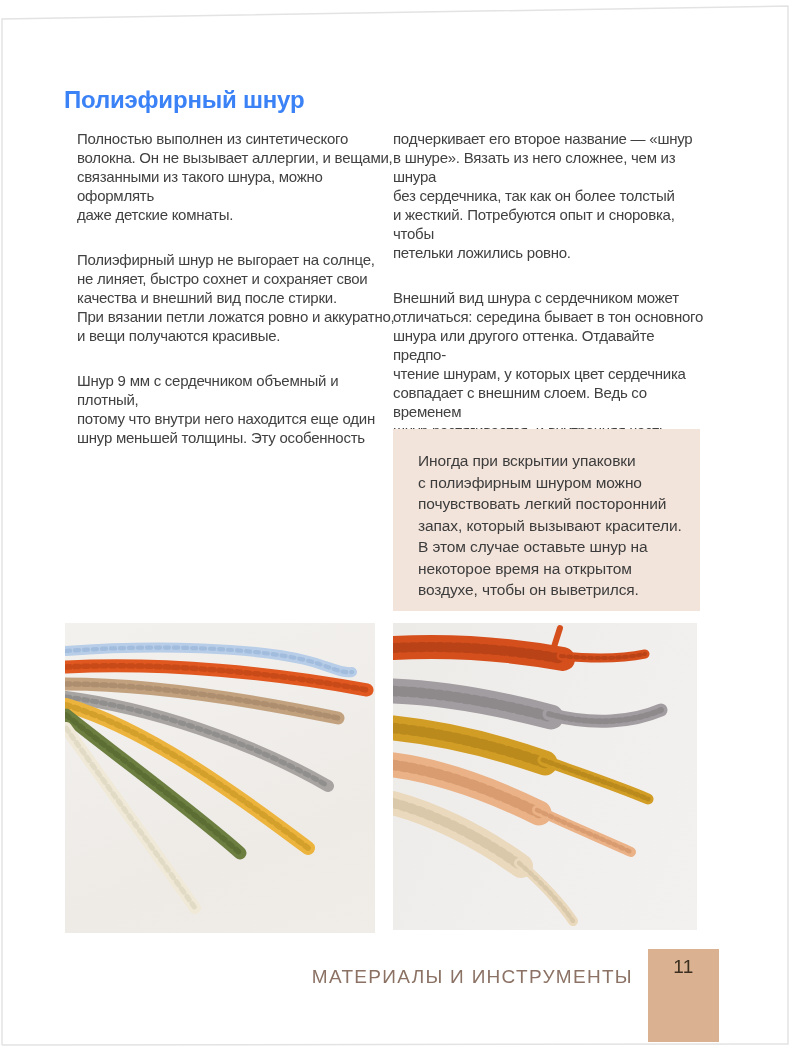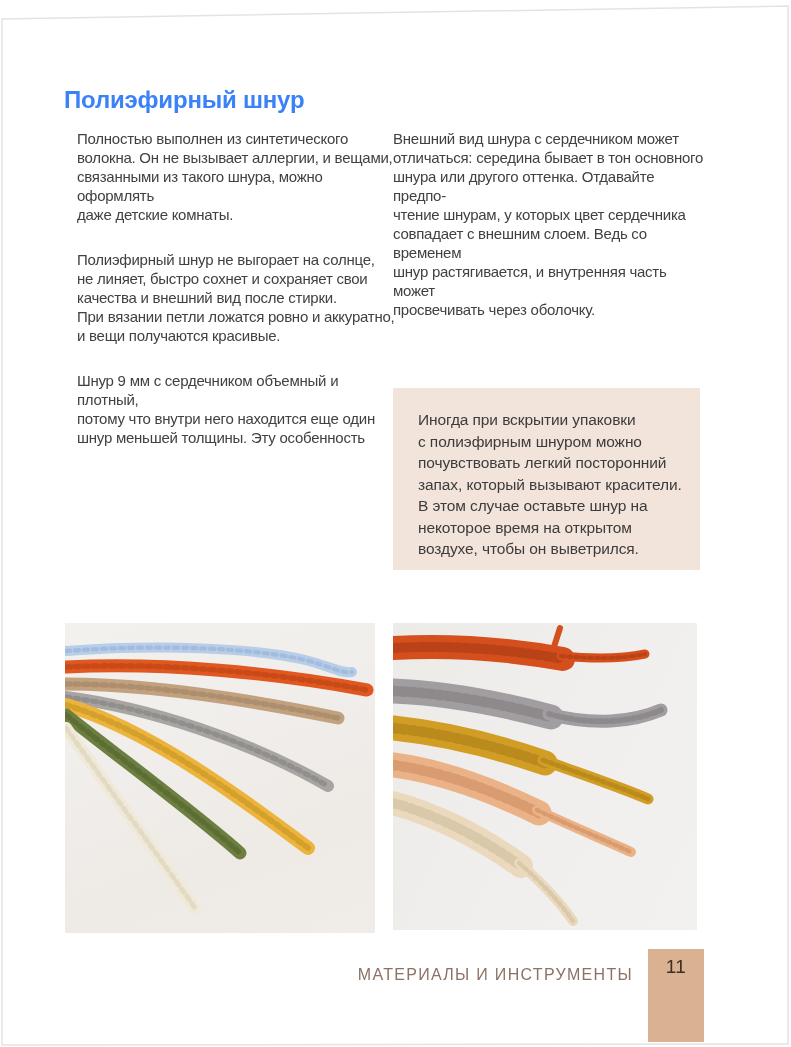--- a/index.html
+++ b/index.html
@@ -16,41 +16,41 @@
     font-size:24px;font-weight:bold;letter-spacing:-0.2px;color:#3b82f6;
   }
   .col{
     position:absolute;top:129px;width:318px;
     font-size:15px;line-height:19px;letter-spacing:-0.25px;color:#414141;
   }
   .col-left{left:65px;margin-left:12px;}
   .col-right{left:393px;}
   .col p{margin:0 0 26px 0;white-space:pre-line;}
   .callout{
-    position:absolute;left:393px;top:388px;width:307px;height:182px;
+    position:absolute;left:393px;top:429px;width:307px;height:182px;
     box-sizing:border-box;padding:21px 16px 0 25px;
     font-size:15.5px;line-height:21.5px;letter-spacing:-0.1px;color:#3c3c3c;
     white-space:pre-line;
   }
   .photo{position:absolute;top:623px;overflow:hidden;}
   .photo-left{
     left:65px;width:310px;height:310px;
     background:linear-gradient(160deg,#f3f1ee 0%,#eeebe7 70%,#f0ede9 100%);
   }
   .photo-right{
     left:393px;width:304px;height:307px;
     background:linear-gradient(115deg,#edebe8 0%,#f1efed 55%,#f3f1ef 100%);
   }
   .photo svg{display:block;}
   .footer-label{
     position:absolute;top:966px;right:158px;
-    font-size:16px;letter-spacing:1.3px;color:#8b7265;
+    font-size:19px;letter-spacing:1.3px;color:#8b7265;
   }
   .page-tab{
-    position:absolute;left:648px;top:949px;width:56px;height:93px;
+    position:absolute;left:648px;top:949px;width:71px;height:93px;
     background:#dab292;text-align:center;
   }
   .page-tab .num{
     display:block;margin-top:7px;
     font-size:19px;letter-spacing:0.5px;color:#3c2f20;
   }
 </style>
 </head>
 <body>
 
@@ -71,20 +71,25 @@
 не линяет, быстро сохнет и сохраняет свои
 качества и внешний вид после стирки.
 При вязании петли ложатся ровно и аккуратно,
 и вещи получаются красивые.</p>
     <p>Шнур 9 мм с сердечником объемный и плотный,
 потому что внутри него находится еще один
 шнур меньшей толщины. Эту особенность</p>
   </div>
 
   <div class="col col-right">
+    <p>подчеркивает его второе название — «шнур
+в шнуре». Вязать из него сложнее, чем из шнура
+без сердечника, так как он более толстый
+и жесткий. Потребуются опыт и сноровка, чтобы
+петельки ложились ровно.</p>
     <p>Внешний вид шнура с сердечником может
 отличаться: середина бывает в тон основного
 шнура или другого оттенка. Отдавайте предпо-
 чтение шнурам, у которых цвет сердечника
 совпадает с внешним слоем. Ведь со временем
 шнур растягивается, и внутренняя часть может
 просвечивать через оболочку.</p>
   </div>
 
   <div class="callout" style="background-color: rgb(243, 228, 219);">Иногда при вскрытии упаковки

